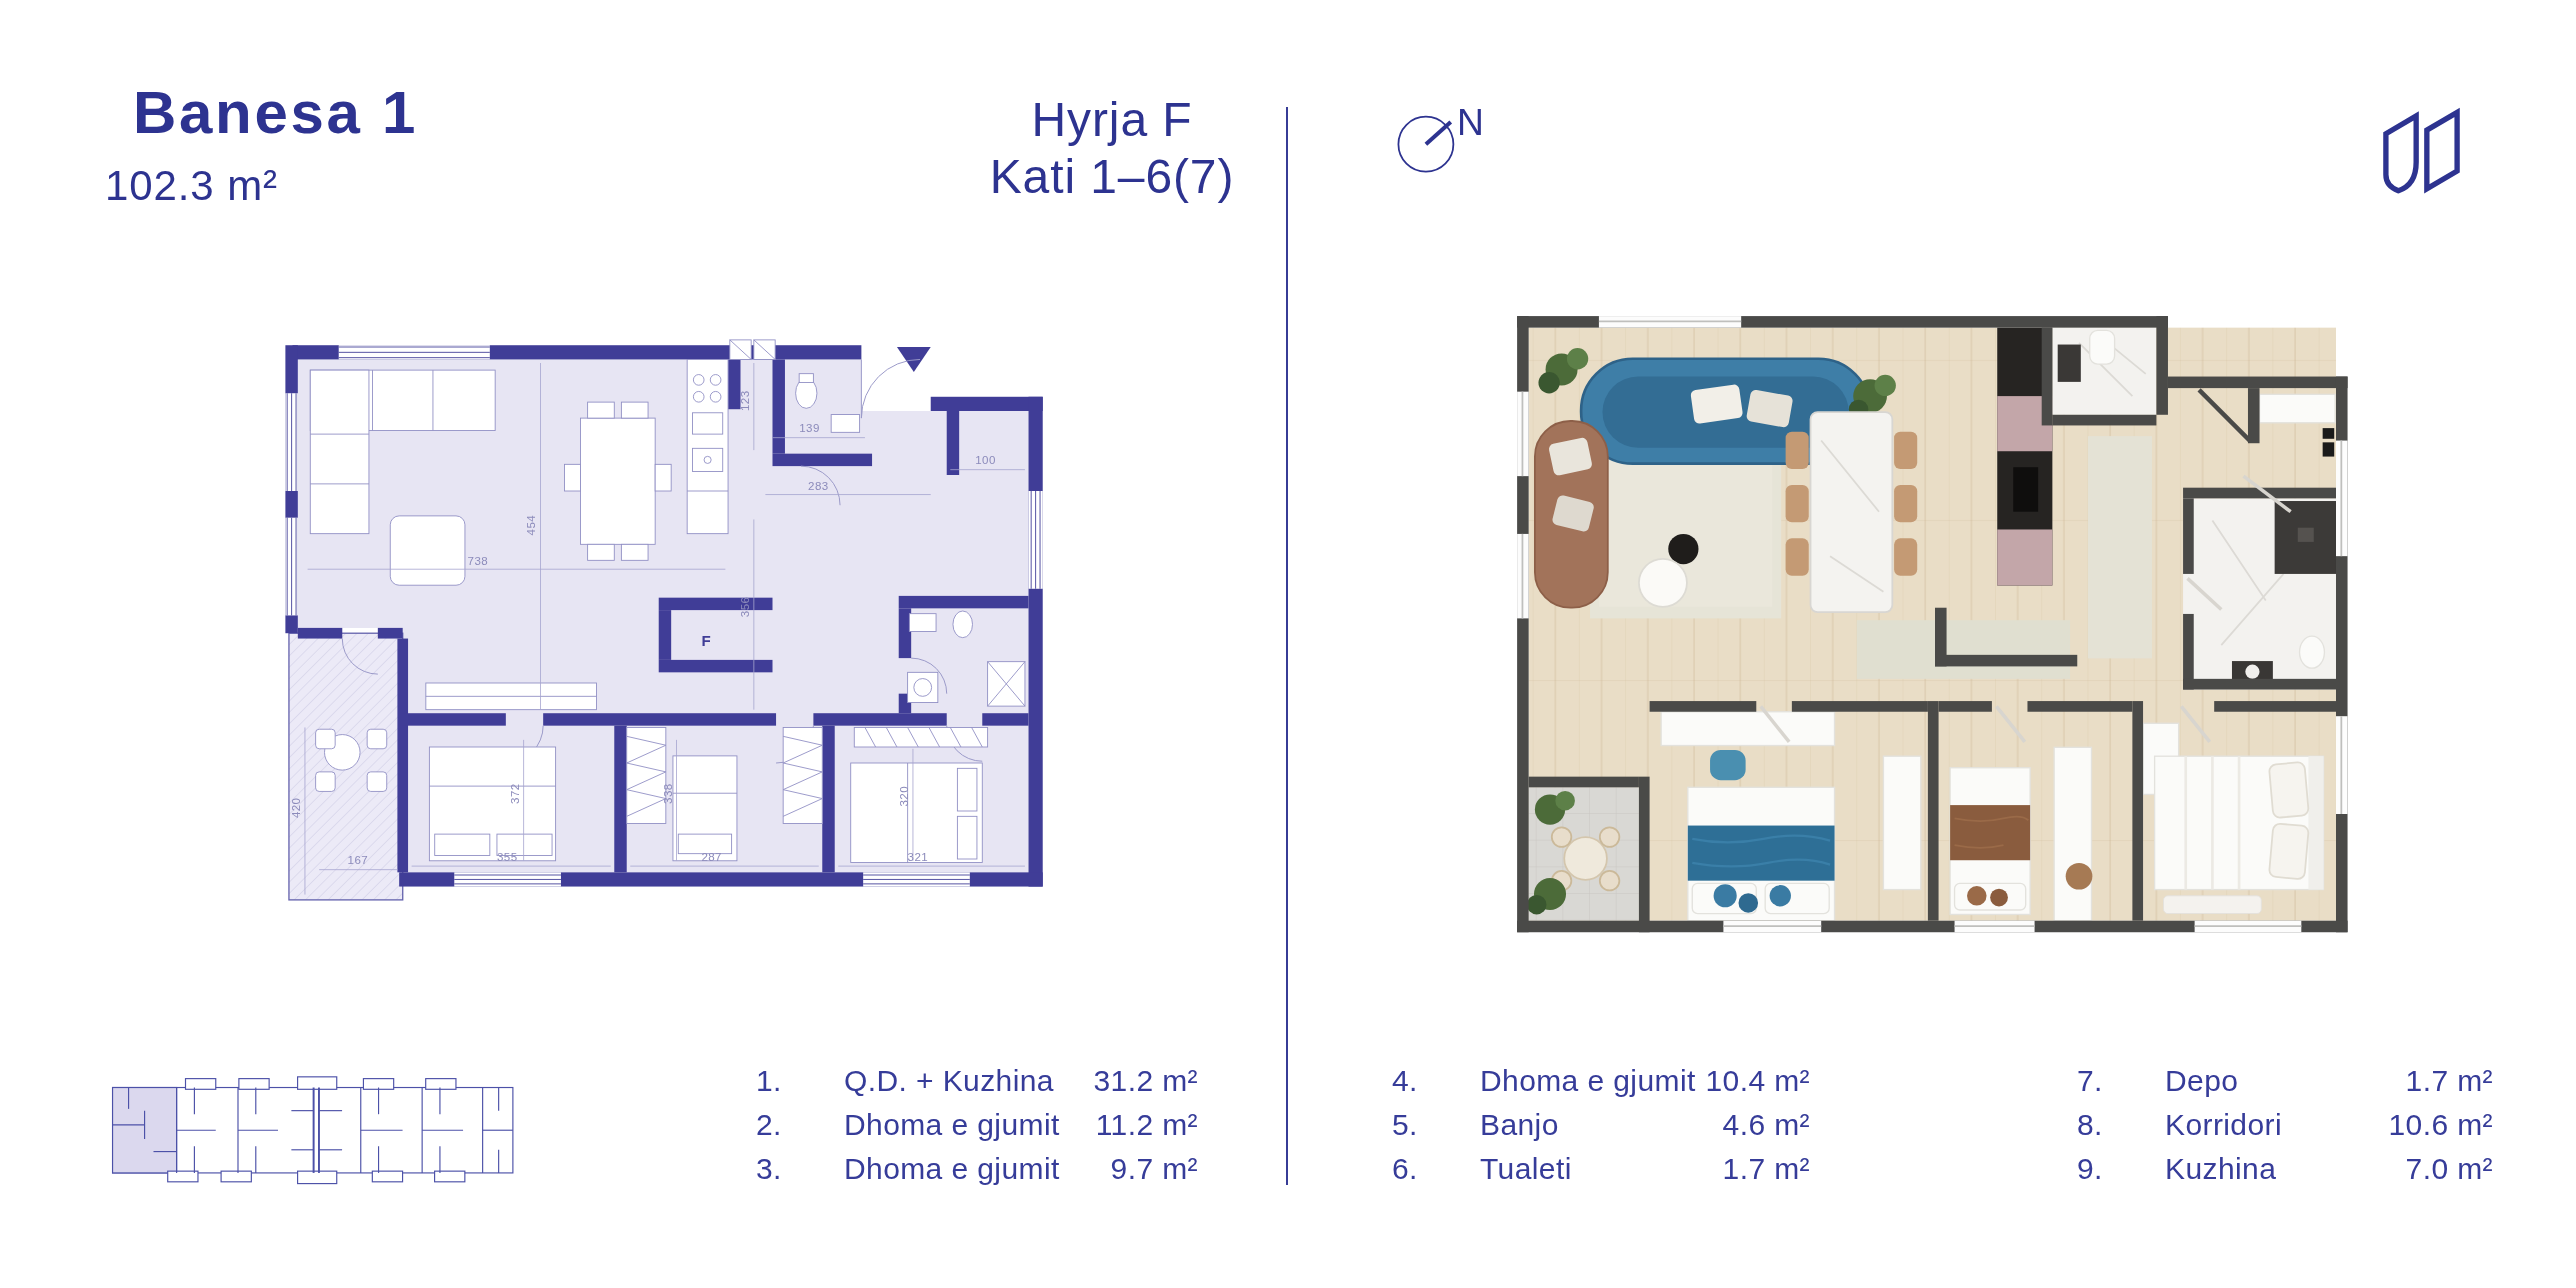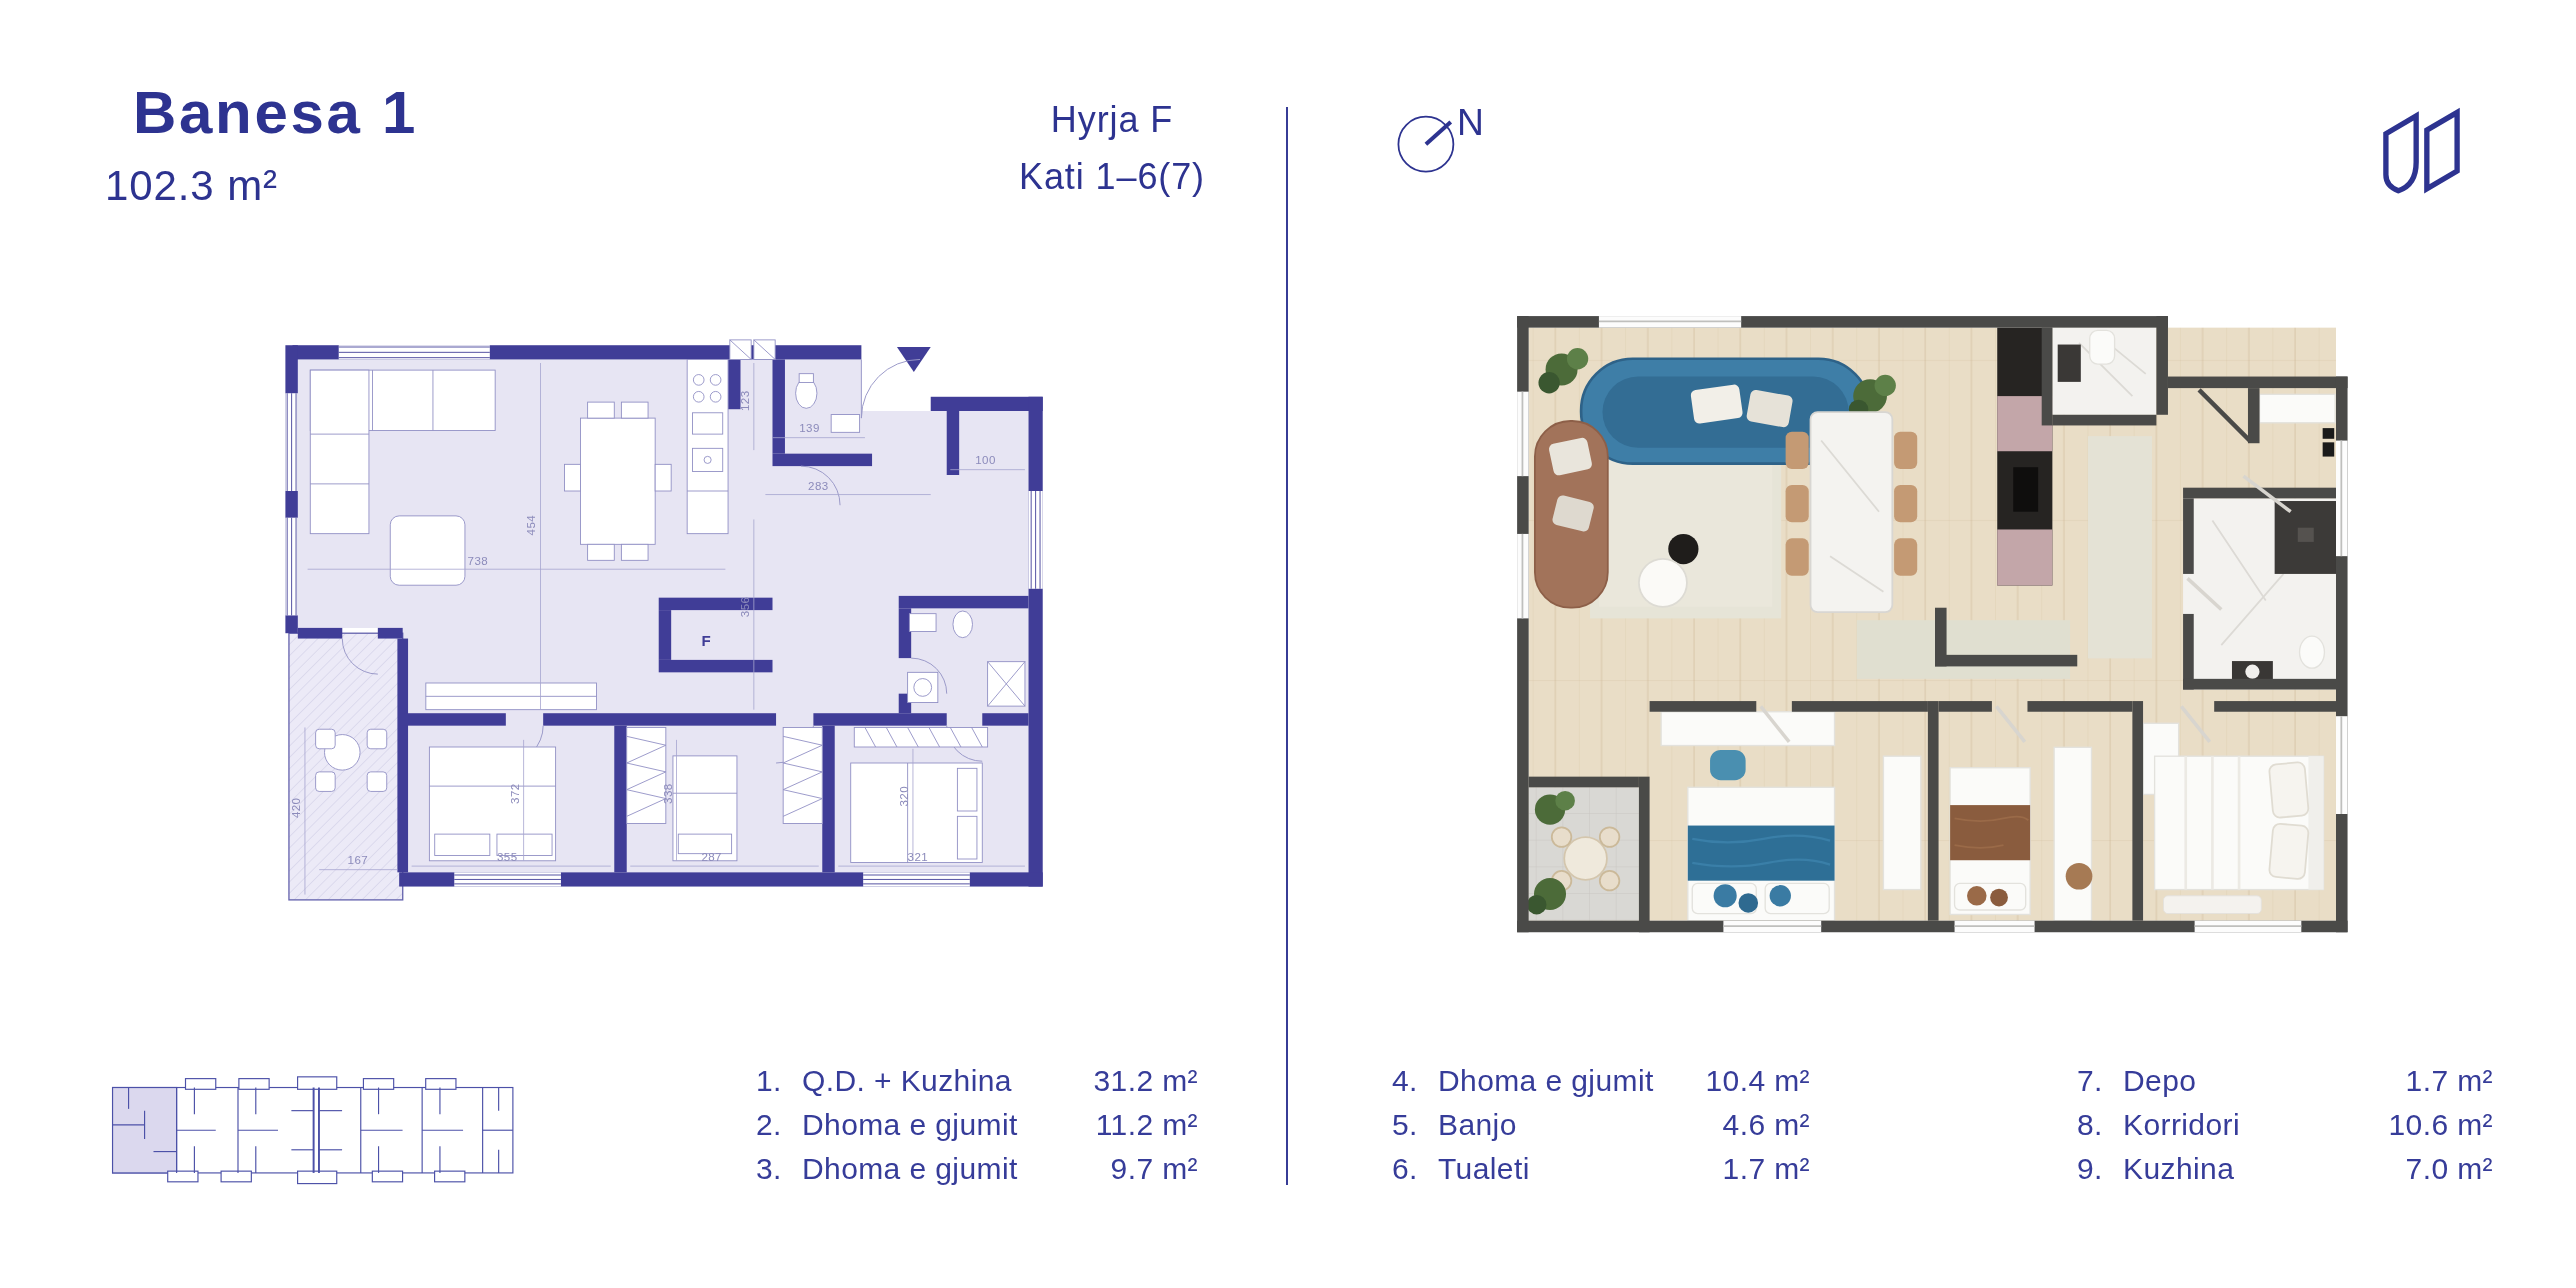--- a/index.html
+++ b/index.html
@@ -7,31 +7,31 @@
     width:2576px;height:1288px;background:#ffffff;position:relative;overflow:hidden;
     font-family:"Liberation Sans",sans-serif;color:#2d3390;
   }
   .abs{position:absolute;}
   svg{display:block;}
   svg text{font-family:"Liberation Sans",sans-serif;}
 
   #apt-title{left:105px;top:78px;font-size:60px;font-weight:bold;letter-spacing:2.7px;margin-left:28px;}
   #apt-area{left:105px;top:162px;font-size:42px;letter-spacing:0.9px;font-weight:normal;}
 
-  #entrance-block{left:934px;top:91px;width:356px;text-align:center;font-size:36px;line-height:57px;letter-spacing:0.9px;}
+  #entrance-block{left:934px;top:91px;width:356px;text-align:center;font-size:48px;line-height:57px;letter-spacing:0.9px;}
 
   #divider{left:1286px;top:107px;width:1.8px;height:1078px;background:#373c96;}
 
   .legend-col{position:absolute;top:1059px;font-size:30px;color:#363c99;letter-spacing:0.4px;}
   #legend-col-1{left:756px;width:442px;}
   #legend-col-2{left:1392px;width:418px;}
   #legend-col-3{left:2077px;width:416px;}
   .legend-row{display:flex;align-items:center;height:44px;}
   .lnum{width:46px;flex:none;}
-  .llabel{flex:1;white-space:nowrap;}
+  .llabel{flex:1;white-space:nowrap;margin-left:42px;}
   .larea{text-align:center;white-space:nowrap;}
 
   .dim{font-size:13px;fill:#8c8bbb;letter-spacing:.5px;}
   .dimline{stroke:#a6a5cf;stroke-width:.9;}
   .furn{fill:#ffffff;stroke:#908fc4;stroke-width:1;}
   .furnline{stroke:#908fc4;stroke-width:1;fill:none;}
   .wall{fill:#403d97;}
   .arc{stroke:#9a99c8;stroke-width:1.1;fill:none;}
   .winline{stroke:#403d97;stroke-width:1;}
 

